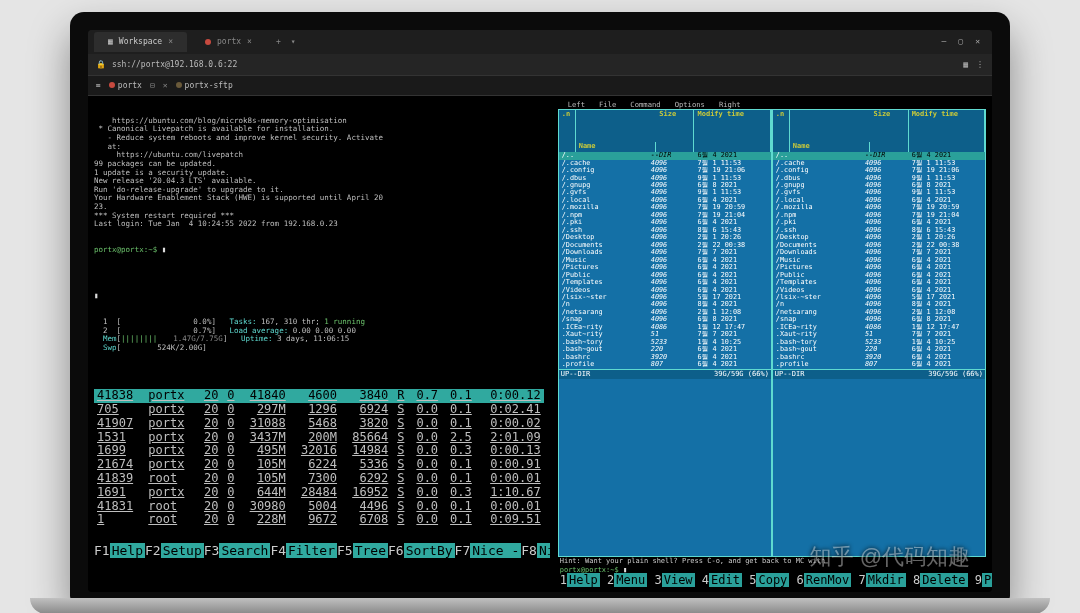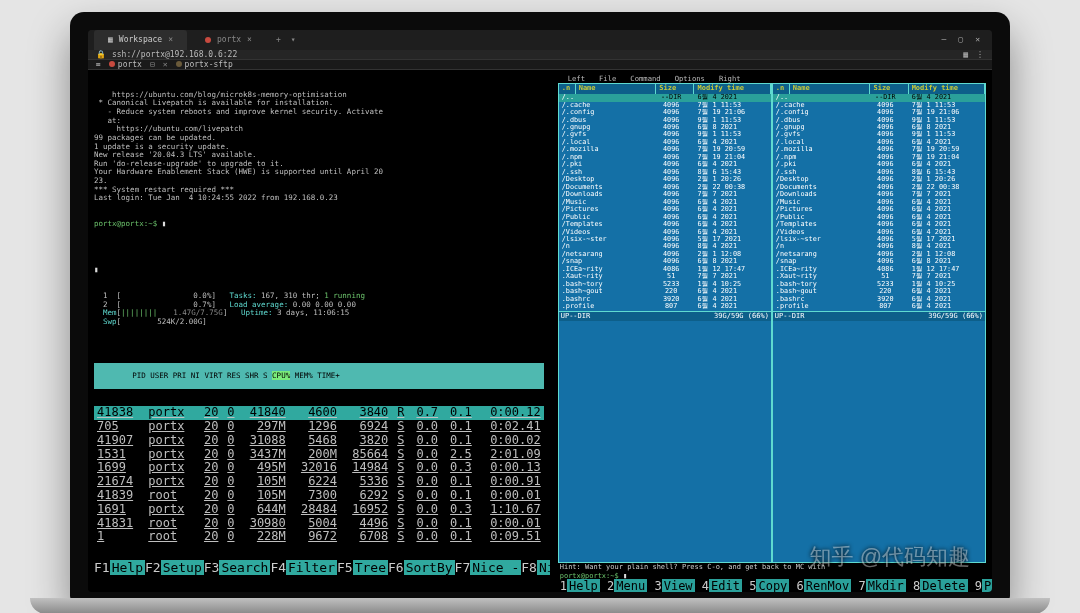--- a/index.html
+++ b/index.html
@@ -129,25 +129,25 @@
 .mc-panels { flex:1; display:flex; gap:0; }
 .mc-panel {
   flex:1;
   border:1px solid #5fdad0;
   background: linear-gradient(#1470a6,#1470a6);
   color:#fff;
   position: relative;
 }
 .mc-head { display:flex; background:#0d5f8a; color:#c9c93a; font-weight:bold; font-size:7px; }
 .mc-head span { padding:1px 3px; border-right:1px solid #5fdad0; }
-.mc-head .n { width:8%;} .mc-head .name{flex:1;} .mc-head .size{width:18%;} .mc-head .mt{width:36%;}
+.mc-head .n { width:8%;} .mc-head .name{flex:1;margin-top:32px;} .mc-head .size{width:18%;} .mc-head .mt{width:36%;}
 .mc-rows { }
 .mc-row { display:flex; font-size:6.8px; }
 .mc-row span { padding:0 3px; overflow:hidden; white-space:nowrap; }
-.mc-row .name{flex:1;} .mc-row .size{width:22%; text-align:center;} .mc-row .mt{width:36%;}
+.mc-row .name{flex:1;} .mc-row .size{width:22%; text-align:left;font-style:italic;} .mc-row .mt{width:36%;}
 .mc-row.updir .name { color:#fff; }
 .mc-row.sel { background:#2aa09a; color:#000; }
 .mc-foot { background:#0d5f8a; color:#fff; text-align:center; font-size:7px; border-top:1px solid #5fdad0; padding:1px 2px; display:flex; }
 .mc-foot .l{ text-align:left; flex:0 0 auto; padding-right:4px;}
 .mc-foot .c{ flex:1;text-align:right;}
 .mc-hint { font-size:7px; color:#ccc; padding:1px 2px; }
 .mc-prompt { font-size:7px; color:#6cc36c; padding:0 2px; }
 .mc-fn { font-size:12px; padding:0 2px; white-space:nowrap;}
 .mc-fn .fn-lbl { background:#2aa09a; }
 
@@ -212,23 +212,20 @@
 
   <div class="panes">
 
     <div class="pane pane-left">
       <div id="motd"><div class="line sys">    https://ubuntu.com/blog/microk8s-memory-optimisation</div><div class="line sys"></div><div class="line sys"> * Canonical Livepatch is available for installation.</div><div class="line sys">   - Reduce system reboots and improve kernel security. Activate</div><div class="line sys">   at:</div><div class="line sys">     https://ubuntu.com/livepatch</div><div class="line sys"></div><div class="line sys">99 packages can be updated.</div><div class="line sys">1 update is a security update.</div><div class="line sys"></div><div class="line sys">New release '20.04.3 LTS' available.</div><div class="line sys">Run 'do-release-upgrade' to upgrade to it.</div><div class="line sys"></div><div class="line sys">Your Hardware Enablement Stack (HWE) is supported until April 20</div><div class="line sys">23.</div><div class="line sys">*** System restart required ***</div><div class="line sys">Last login: Tue Jan  4 10:24:55 2022 from 192.168.0.23</div></div>
       <div class="line"><span class="prompt">portx@portx:~$ </span><span class="white">▮</span></div>
       <div style="height:3px"></div>
       <div class="line white">▮</div>
       <div id="htop-sum"><div class="line">  1  [                0.0%]   <span class="cyan">Tasks:</span> 167, 310 thr; <span class="green">1 running</span></div><div class="line">  2  [                0.7%]   <span class="cyan">Load average:</span> 0.00 0.00 0.00</div><div class="line">  <span class="cyan">Mem</span>[<span class="green">||||||||</span><span class="grey">1.47G/7.75G</span>]   <span class="cyan">Uptime:</span> 3 days, 11:06:15</div><div class="line">  <span class="cyan">Swp</span>[        524K/2.00G]</div></div>
       <div style="height:2px"></div>
-      <div class="proc-head">
-        <span id="proc-head-row"><span>PID</span> <span>USER</span> <span>PRI</span> <span>NI</span> <span>VIRT</span> <span>RES</span> <span>SHR</span> <span>S</span> <span class="hi">CPU%</span> <span>MEM%</span> <span>TIME+</span></span>
-      </div>
       <table class="proc" id="proc-body"><tbody><tr class="sel"><td class="">41838</td><td class="">portx</td><td class="right">20</td><td class="right">0</td><td class="right">41840</td><td class="right">4600</td><td class="right">3840</td><td class="right">R</td><td class="right">0.7</td><td class="right">0.1</td><td class="right">0:00.12</td></tr><tr class=""><td class="">705</td><td class="">portx</td><td class="right">20</td><td class="right">0</td><td class="right">297M</td><td class="right">1296</td><td class="right">6924</td><td class="right">S</td><td class="right">0.0</td><td class="right">0.1</td><td class="right">0:02.41</td></tr><tr class=""><td class="">41907</td><td class="">portx</td><td class="right">20</td><td class="right">0</td><td class="right">31088</td><td class="right">5468</td><td class="right">3820</td><td class="right">S</td><td class="right">0.0</td><td class="right">0.1</td><td class="right">0:00.02</td></tr><tr class=""><td class="">1531</td><td class="">portx</td><td class="right">20</td><td class="right">0</td><td class="right">3437M</td><td class="right">200M</td><td class="right">85664</td><td class="right">S</td><td class="right">0.0</td><td class="right">2.5</td><td class="right">2:01.09</td></tr><tr class=""><td class="">1699</td><td class="">portx</td><td class="right">20</td><td class="right">0</td><td class="right">495M</td><td class="right">32016</td><td class="right">14984</td><td class="right">S</td><td class="right">0.0</td><td class="right">0.3</td><td class="right">0:00.13</td></tr><tr class=""><td class="">21674</td><td class="">portx</td><td class="right">20</td><td class="right">0</td><td class="right">105M</td><td class="right">6224</td><td class="right">5336</td><td class="right">S</td><td class="right">0.0</td><td class="right">0.1</td><td class="right">0:00.91</td></tr><tr class=""><td class="">41839</td><td class="">root</td><td class="right">20</td><td class="right">0</td><td class="right">105M</td><td class="right">7300</td><td class="right">6292</td><td class="right">S</td><td class="right">0.0</td><td class="right">0.1</td><td class="right">0:00.01</td></tr><tr class=""><td class="">1691</td><td class="">portx</td><td class="right">20</td><td class="right">0</td><td class="right">644M</td><td class="right">28484</td><td class="right">16952</td><td class="right">S</td><td class="right">0.0</td><td class="right">0.3</td><td class="right">1:10.67</td></tr><tr class=""><td class="">41831</td><td class="">root</td><td class="right">20</td><td class="right">0</td><td class="right">30980</td><td class="right">5004</td><td class="right">4496</td><td class="right">S</td><td class="right">0.0</td><td class="right">0.1</td><td class="right">0:00.01</td></tr><tr class=""><td class="">1</td><td class="">root</td><td class="right">20</td><td class="right">0</td><td class="right">228M</td><td class="right">9672</td><td class="right">6708</td><td class="right">S</td><td class="right">0.0</td><td class="right">0.1</td><td class="right">0:09.51</td></tr></tbody></table>
       <div class="fn-bar" id="fn-left"><span class="fn-key">F1</span><span class="fn-lbl">Help</span><span class="fn-key">F2</span><span class="fn-lbl">Setup</span><span class="fn-key">F3</span><span class="fn-lbl">Search</span><span class="fn-key">F4</span><span class="fn-lbl">Filter</span><span class="fn-key">F5</span><span class="fn-lbl">Tree</span><span class="fn-key">F6</span><span class="fn-lbl">SortBy</span><span class="fn-key">F7</span><span class="fn-lbl">Nice -</span><span class="fn-key">F8</span><span class="fn-lbl">Nice +</span></div>
     </div>
 
     <div class="pane pane-right">
       <div class="mc">
         <div class="mc-menu" id="mc-menu">
               <span>Left</span>
               <span>File</span>
               <span>Command</span>

